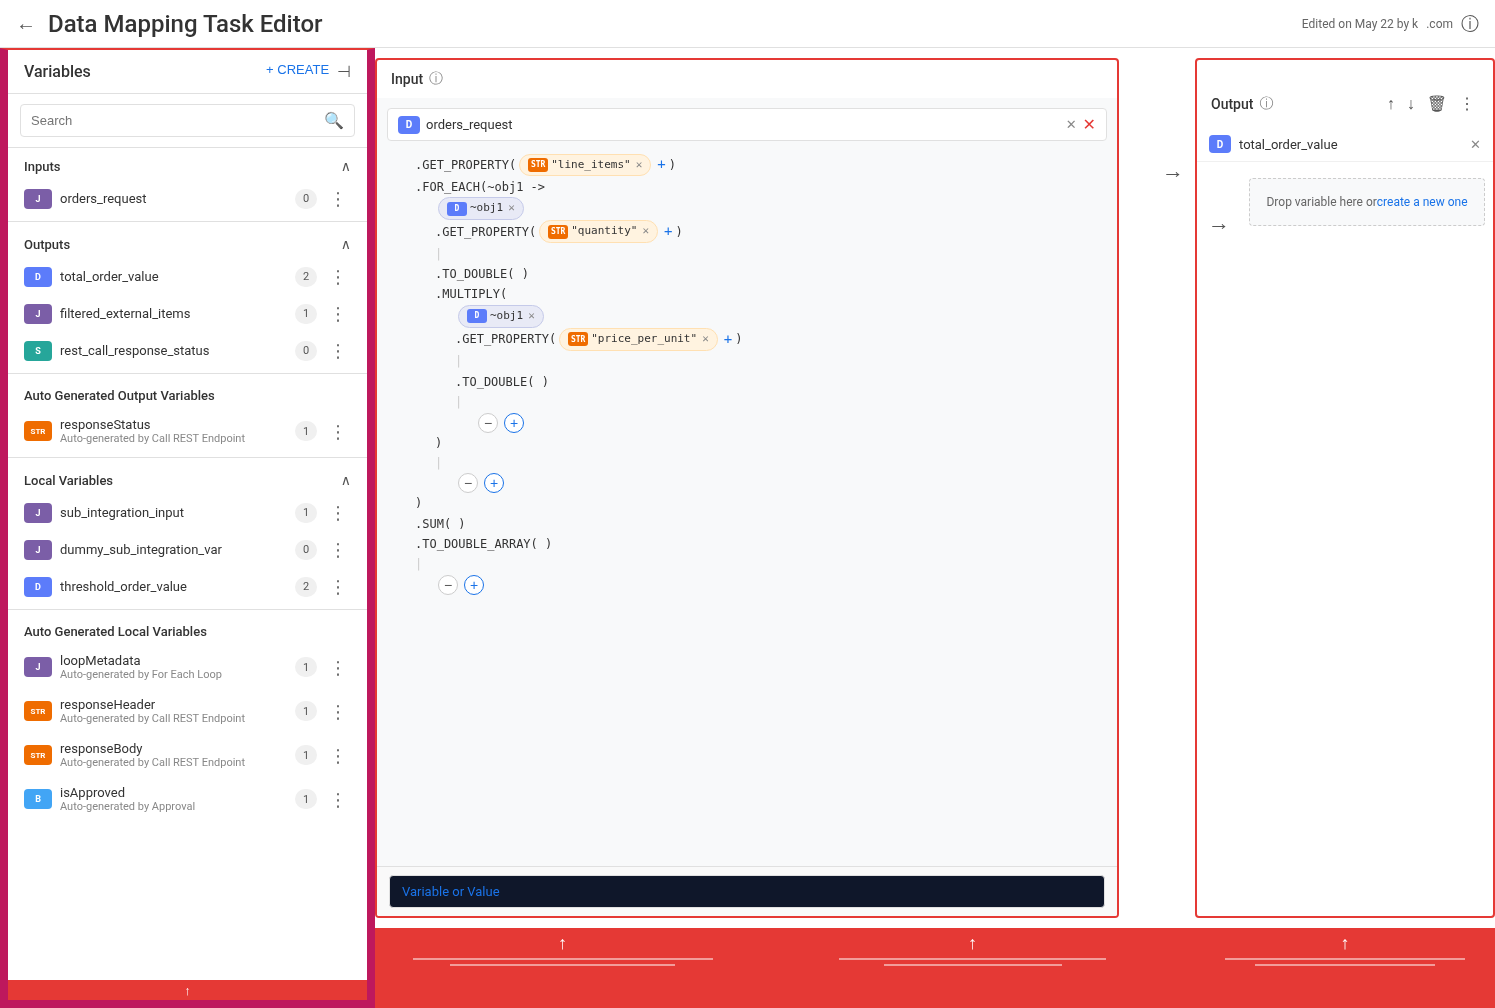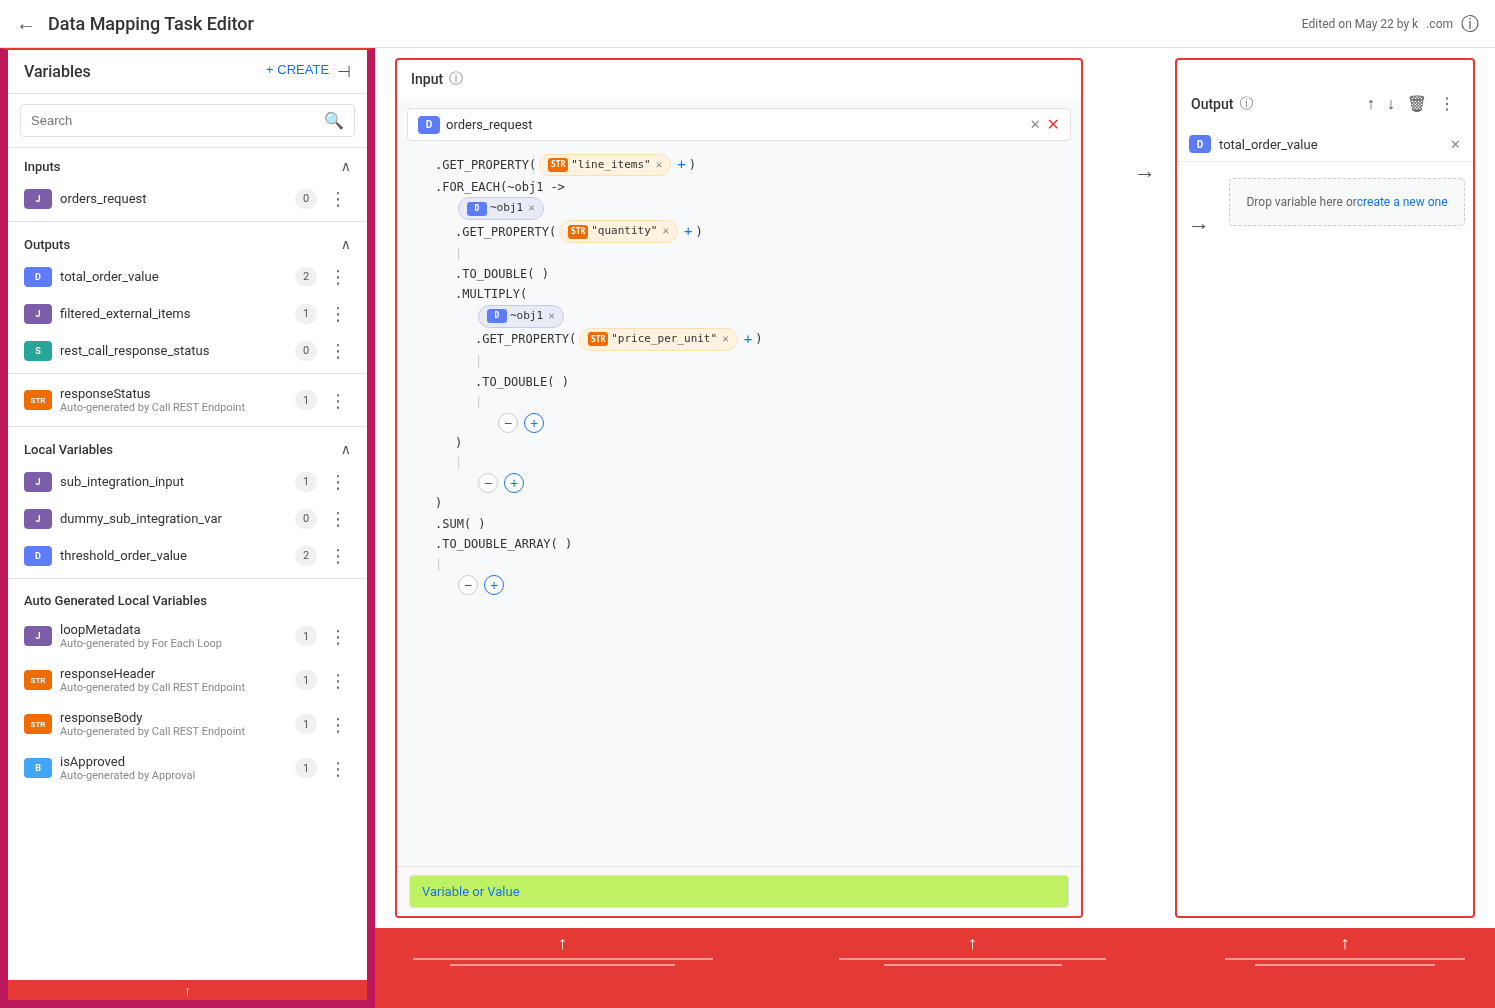--- a/index.html
+++ b/index.html
@@ -4,21 +4,21 @@
   <style>
     * { box-sizing: border-box; margin: 0; padding: 0; }
     body { font-family: 'Roboto', Arial, sans-serif; font-size: 13px; background: #fff; color: #333; overflow: hidden; }
 
     
     .header {
       display: flex; align-items: center; height: 48px; border-bottom: 1px solid #e0e0e0;
       padding: 0 16px; background: #fff; justify-content: space-between;
     }
     .header-left { display: flex; align-items: center; gap: 12px; }
-    .header-title { font-size: 18px; font-weight: 500; color: #333; }
+    .header-title { font-size: 24px; font-weight: 500; color: #333; }
     .header-right { display: flex; align-items: center; gap: 8px; font-size: 12px; color: #666; }
     .back-btn { background: none; border: none; cursor: pointer; color: #555; font-size: 20px; display: flex; align-items: center; }
 
     
     .main-container { display: flex; height: calc(1008px - 48px); overflow: hidden; }
 
     
     .left-panel {
       width: 375px; min-width: 375px; border: 8px solid #be185d; border-top: 2px solid #e53935;
       display: flex; flex-direction: column; overflow: hidden; position: relative;
@@ -83,21 +83,21 @@
     .input-panel {
       border: 2px solid #e53935; border-radius: 4px; flex: 1; display: flex;
       flex-direction: column; margin-right: 32px; overflow: hidden;
     }
     .panel-header { padding: 10px 14px; font-size: 14px; font-weight: 500; color: #333; display: flex; align-items: center; gap: 6px; }
     .info-icon { color: #888; font-size: 14px; cursor: pointer; }
 
     .input-content { flex: 1; overflow-y: auto; padding: 10px; background: #f8f9fa; }
     .input-footer { padding: 8px 12px; border-top: 1px solid #e0e0e0; background: #f9f9f9; }
     .variable-placeholder {
-      background: #bef264; border: 1px solid #e0e0e0; border-radius: 4px; padding: 8px 12px;
+      background: #0f172a; border: 1px solid #e0e0e0; border-radius: 4px; padding: 8px 12px;
       font-size: 13px; color: #1a73e8; cursor: pointer;
     }
 
     
     .output-panel {
       border: 2px solid #e53935; border-radius: 4px; width: 300px; display: flex;
       flex-direction: column; overflow: hidden;
     }
     .output-header { padding: 10px 14px; font-size: 14px; font-weight: 500; display: flex; align-items: center; justify-content: space-between; margin-top: 20px; }
     .output-header-left { display: flex; align-items: center; gap: 6px; }
@@ -226,20 +226,23 @@
       </div>
       <div class="var-item">
         <div class="var-badge badge-s" style="font-size:9px;">S</div>
         <span class="var-name">rest_call_response_status</span>
         <span class="var-count">0</span>
         <span class="var-menu">⋮</span>
       </div>
 
       <div class="divider"></div>
 
+      <div class="section-header">
+        <span>Auto Generated Output Variables</span>
+      </div>
 
       <div class="var-item">
         <div class="var-badge badge-str" style="font-size:8px;">STR</div>
         <div style="flex:1; display:flex; flex-direction:column;">
           <span class="var-name">responseStatus</span>
           <span class="var-sub">Auto-generated by Call REST Endpoint</span>
         </div>
         <span class="var-count">1</span>
         <span class="var-menu">⋮</span>
       </div>
@@ -316,21 +319,21 @@
     </div>
 
     <div style="height:20px; display:flex; justify-content:center; align-items:center; background:#e53935; color:#fff;">
       <span>↑</span>
     </div>
   </div>
 
   <div class="right-content">
 
 
-    <div style="display:flex; flex:1; overflow:hidden; padding:10px 20px; gap:8px;">
+    <div style="display:flex; flex:1; overflow:hidden; padding:10px 0; gap:0;">
 
       <div class="input-panel">
         <div class="panel-header">
           <span>Input</span>
           <span class="info-icon">ⓘ</span>
         </div>
 
         <div class="input-content">
 
           <div style="display:flex; align-items:center; gap:6px; margin-bottom:8px; background:#fff; border:1px solid #e0e0e0; border-radius:4px; padding:6px 10px;">

